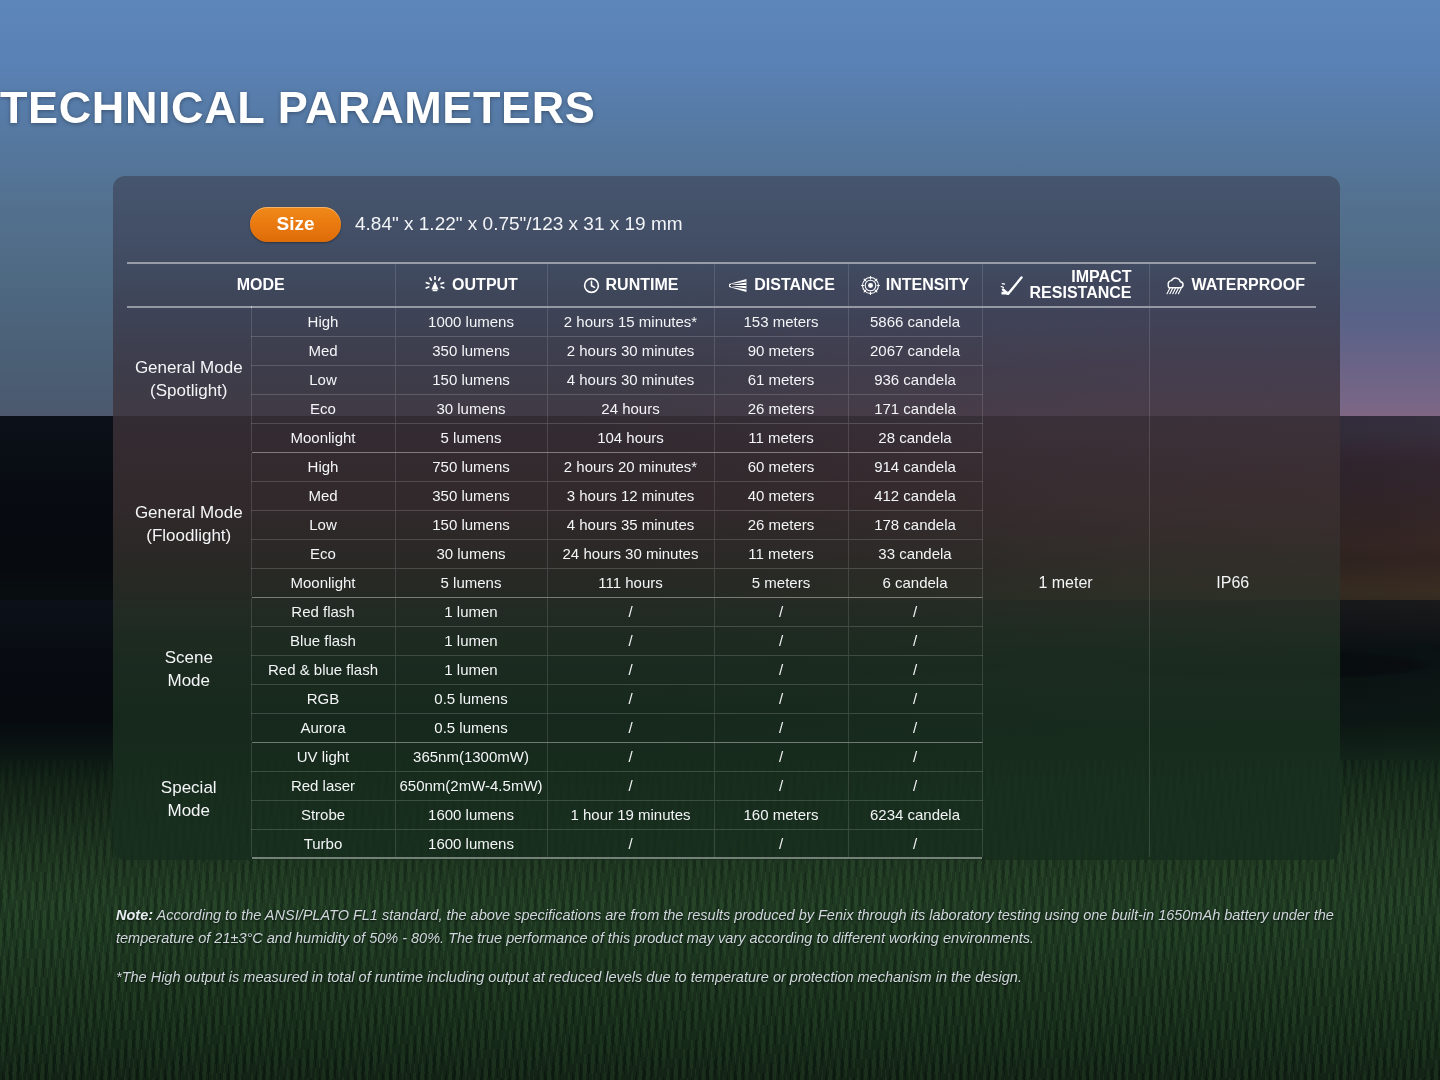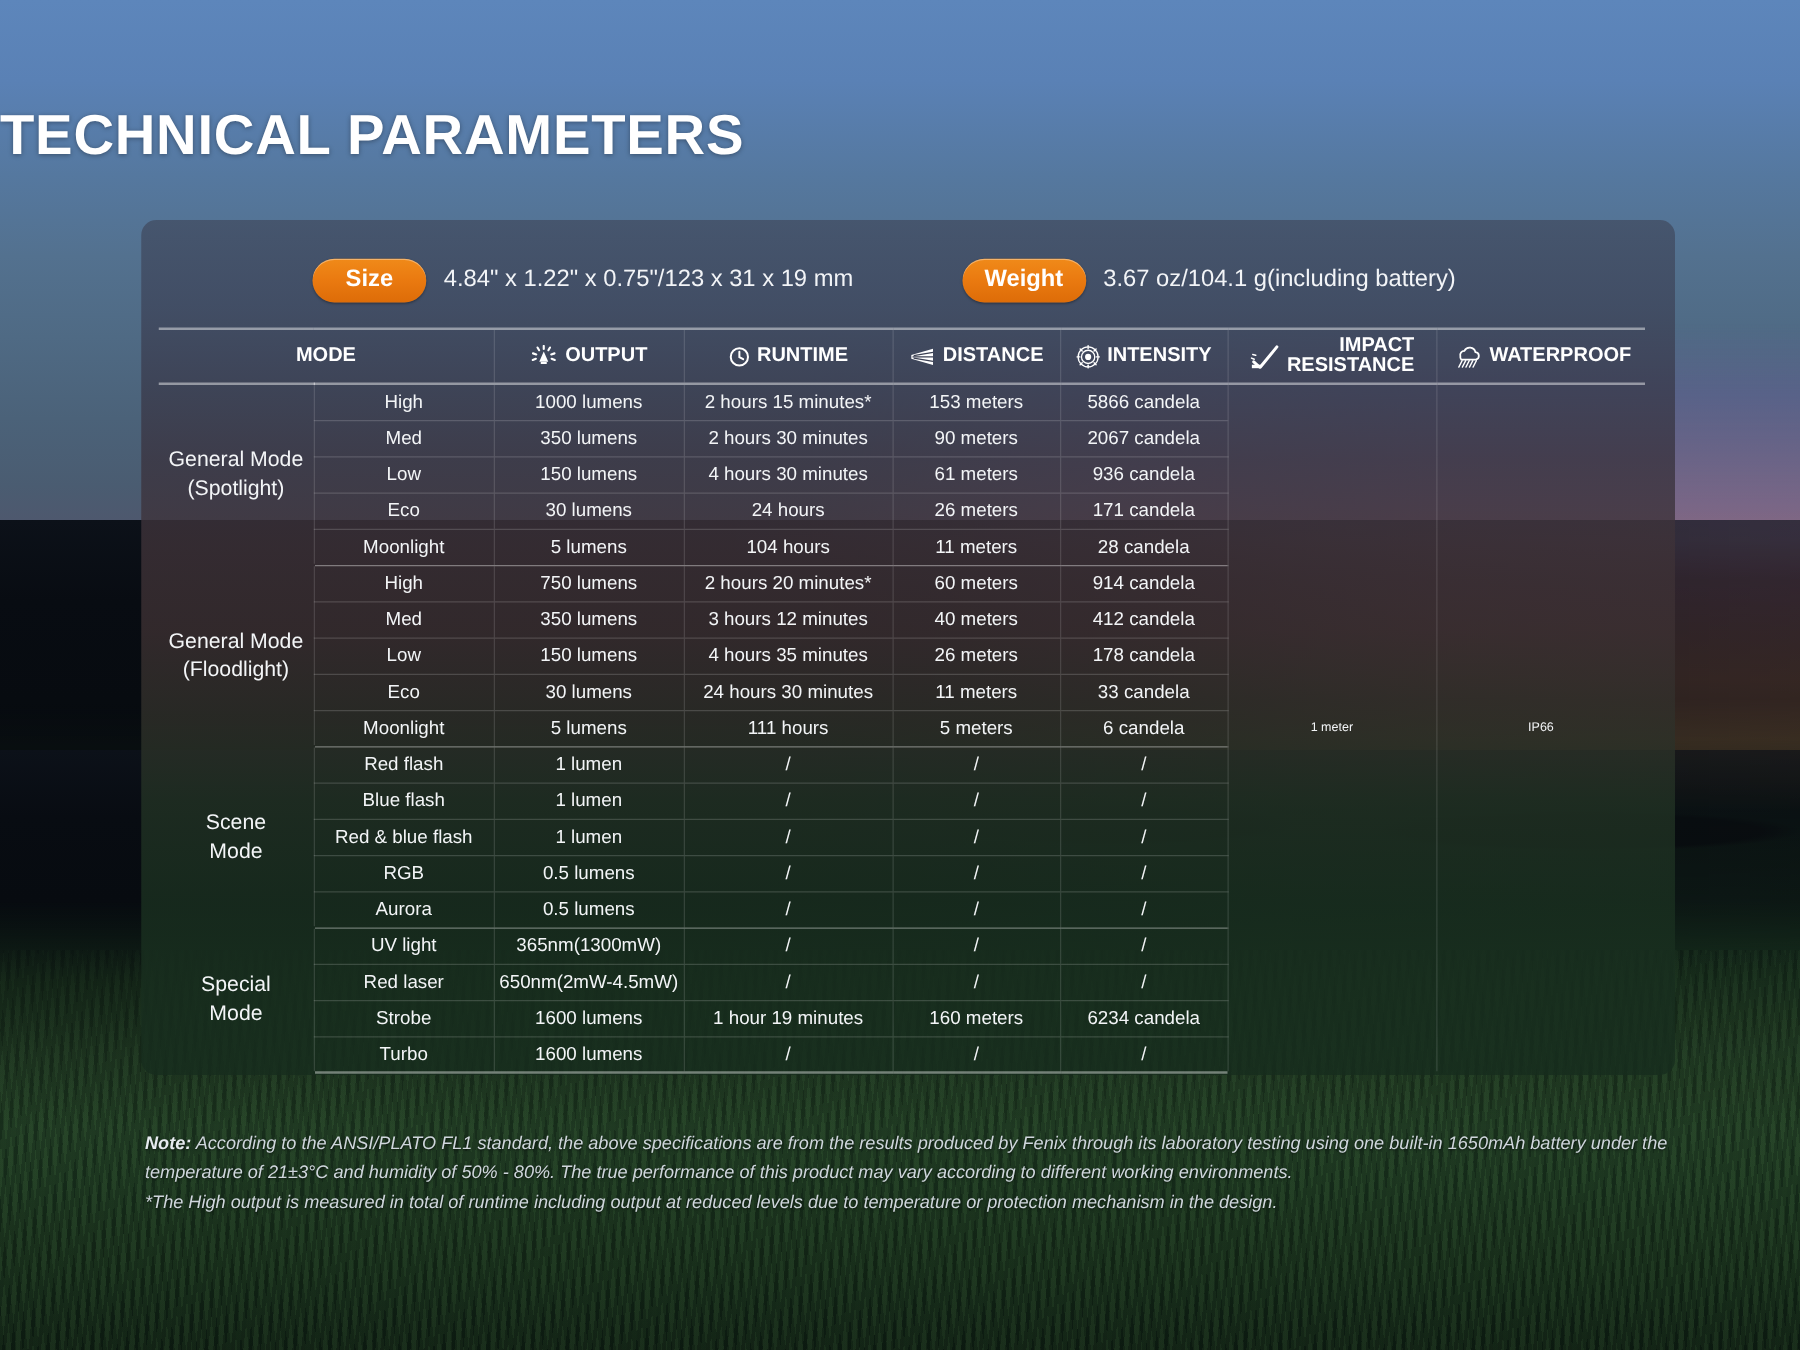--- a/index.html
+++ b/index.html
@@ -145,59 +145,55 @@
     border-left:1px solid rgba(255,255,255,.13);
     border-bottom:1px solid rgba(255,255,255,.16);
     white-space:nowrap;
   }
   #tbl tbody td.grp{
     border-left:none; border-bottom:none;
     font-size:17px; line-height:1.35;
   }
   #tbl tbody tr.gend td{ border-bottom:1px solid rgba(255,255,255,.38); }
   #tbl tbody td.span{
-    border-bottom:none; font-size:10px;
+    border-bottom:none; font-size:16px;
   }
   #tbl tbody tr:last-child td{ border-bottom:2px solid rgba(255,255,255,.40); }
   #tbl tbody td.grp, #tbl tbody td.span { border-bottom:2px solid transparent;margin-top:32px; }
   #tbl tbody tr:last-child td.span{ border-bottom:none; }
 
   
   .ic{ display:inline-block; vertical-align:middle; }
   .ic svg{ display:block; }
 
   
   #notes{
     position:absolute; left:116px; top:904px; width:1260px;
     color:#cfd6dc; font-size:14.5px; line-height:1.62;
     text-shadow:0 1px 2px rgba(0,0,0,.6);
     font-style:italic;
   }
-  #notes .p2{ }
+  #notes .p2{ margin-top:15px; }
   #notes b{ color:#e6ebef; }
 </style>
 </head>
 <body>
 
 <div id="bg"></div>
 <div id="treeline"></div>
 <div id="treeline" class="right"></div>
 
 <h1 id="title">TECHNICAL PARAMETERS</h1>
 
 <div id="panel">
 
   <div id="specstrip">
     <div class="spec" id="spec-size">
       <span class="pill">Size</span>
       <span class="spec-val">4.84" x 1.22" x 0.75"/123 x 31 x 19 mm</span>
-    </div>
-    <div class="spec" id="spec-weight">
-      <span class="pill">Weight</span>
-      <span class="spec-val">3.67 oz/104.1 g(including battery)</span>
     </div>
   </div>
 
   <table id="tbl">
     <colgroup>
       <col class="c-mode">
         <col class="c-sub">
         <col class="c-out">
         <col class="c-run">
       <col class="c-dist">

